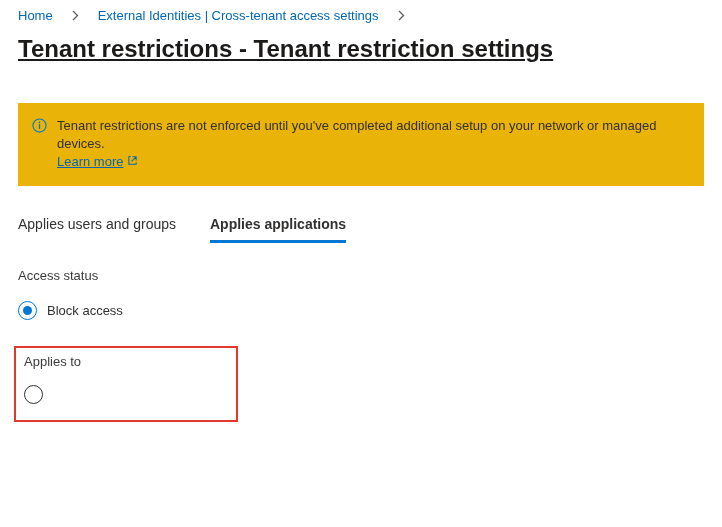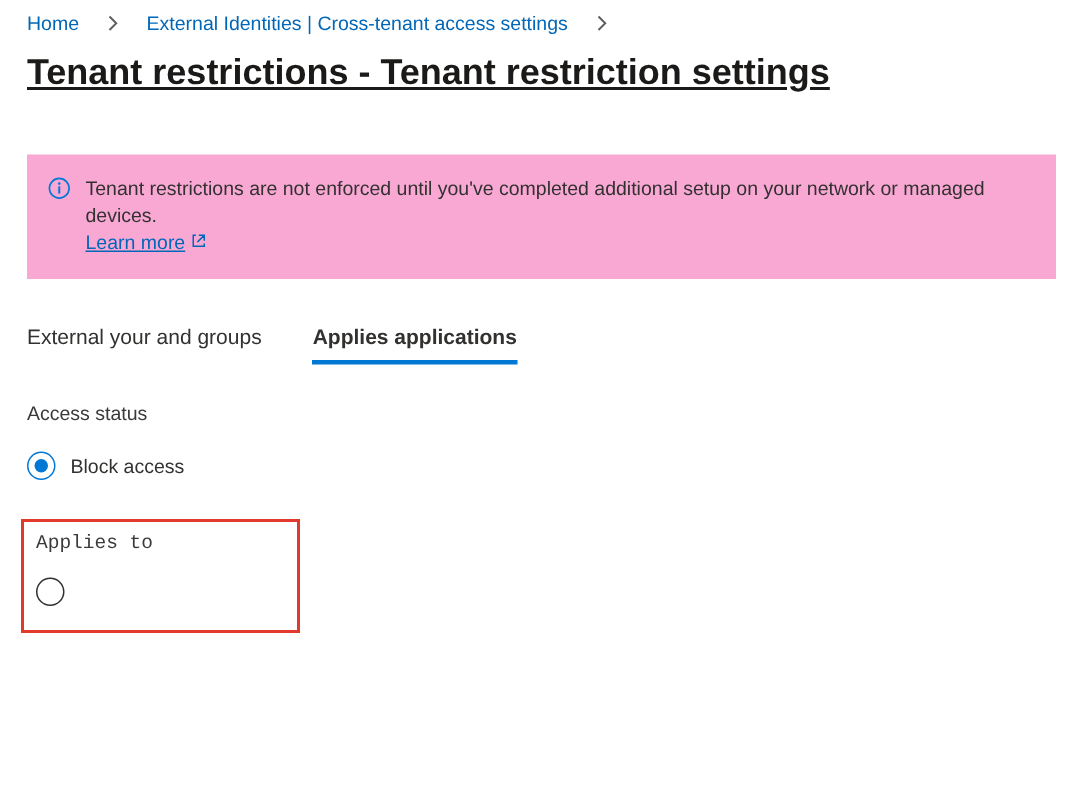--- a/index.html
+++ b/index.html
@@ -24,21 +24,21 @@
     .chevron { color: #605e5c; font-size: 11px; display: inline-flex; align-items: center; }
     .page-title {
       font-size: 24px;
       font-weight: 600;
       color: #1b1a19;
       padding: 2px 18px 18px 18px;
       text-decoration: underline;
     }
     .info-banner {
       margin: 22px 18px 26px 18px;
-      background: #f9a8d4;
+      background: #eab308;
       padding: 14px 16px 14px 14px;
       display: flex;
       gap: 10px;
       align-items: flex-start;
       font-size: 13px;
       line-height: 1.4;
     }
     .info-icon-wrap { flex-shrink: 0; margin-top: 1px; }
     .info-link { color: #0067b8; text-decoration: underline; cursor: pointer; display: inline-flex; align-items: center; gap: 4px; }
     .info-text-row { display: inline; }
@@ -80,22 +80,21 @@
       flex-shrink: 0;
     }
     .radio-outer.selected { border-color: #0078d4; }
     .radio-inner {
       width: 9px; height: 9px; border-radius: 50%; background: #0078d4;
     }
     .highlight-box {
       border: 2px solid #e1392b;
       margin: 0 0 0 14px;
       padding: 6px 8px 10px 4px;
-      width: 186px;
-      font-family: Liberation Mono, monospace;
+      width: 224px;
     }
     .highlight-box .section-label { padding: 0 0 10px 4px; }
     .highlight-box .radio-group { padding: 0 0 0 4px; }
     .open-icon svg { width: 11px; height: 11px; }
   </style>
 </head>
 <body>
 
 <nav class="breadcrumb">
   <a>Home</a>
@@ -130,21 +129,21 @@
       <span class="open-icon">
         <svg viewBox="0 0 12 12">
             <path d="M4 2 H2 V10 H10 V8 M6 2 H10 V6 M10 2 L5 7" stroke="#0067b8" stroke-width="1.1" fill="none"></path>
           </svg>
       </span>
     </a>
   </div>
 </div>
 
 <div class="tabs">
-  <div class="tab">External your and groups</div>
+  <div class="tab">Applies users and groups</div>
   <div class="tab active">Applies applications</div>
 </div>
 
 <div class="section-label">Access status</div>
 <div class="radio-group">
   <div class="radio-item">
     <span class="radio-outer selected">
         <span class="radio-inner"></span>
       </span>
     <span>Block access</span>

